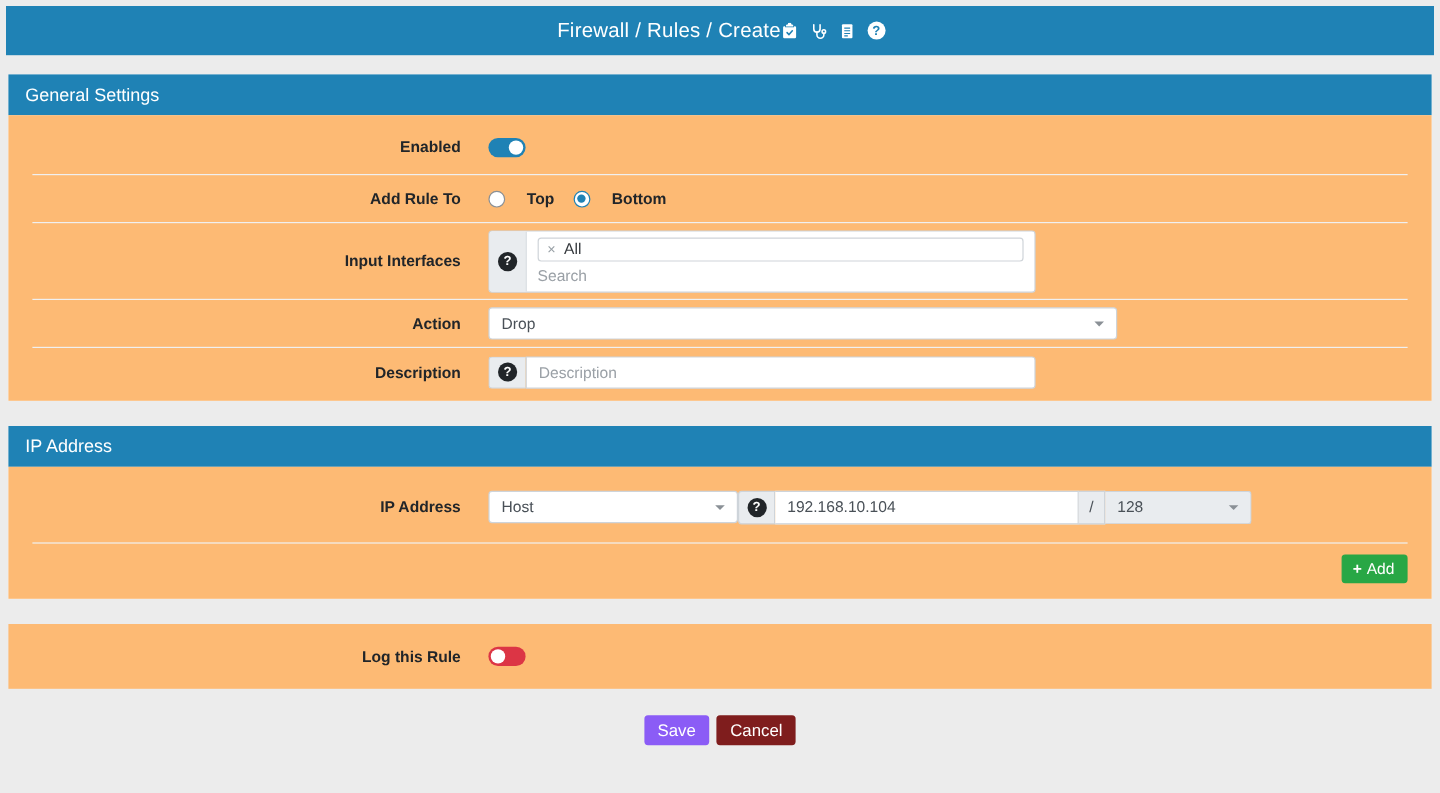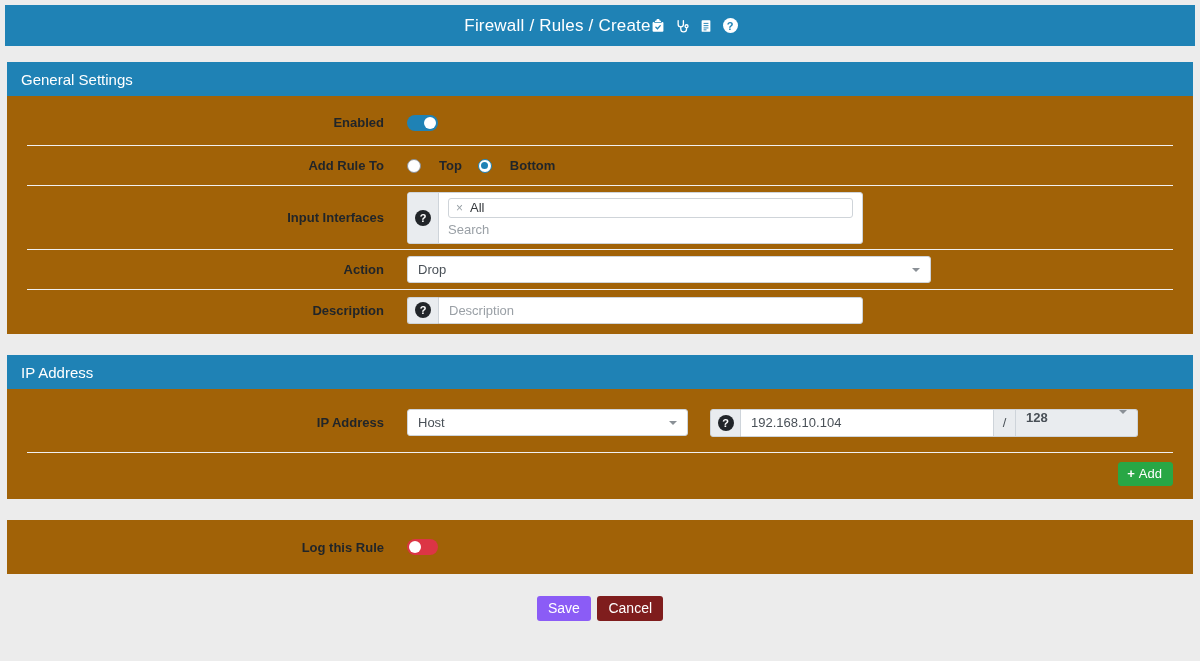--- a/index.html
+++ b/index.html
@@ -33,21 +33,21 @@
 
   
   .panel { margin:16px 7px 0 7px; background:#fff; }
   .panel + .panel { margin-top:21px; }
   .panel-header {
     background:#1f82b5; color:#fff;
     font-size:15px;
     height:34px; display:flex; align-items:center;
     padding:13px 14px;
   }
-  .panel-body { background:#a16207; padding:4px 20px 4px 20px; }
+  .panel-body { background:#fdba74; padding:4px 20px 4px 20px; }
 
   .form-row { display:flex; align-items:center; min-height:40px; border-bottom:1px solid #f0f0f0; }
   .form-row:last-child { border-bottom:none; }
   .row-tall { min-height:64px; }
   .row-first { min-height:46px; }
   .label-col {
     width:380px; text-align:right; padding-right:23px;
     font-weight:bold; color:#212529; flex:none;
   }
   .control-col { display:flex; align-items:center; flex:1; }
@@ -122,39 +122,39 @@
     display:flex; align-items:center; justify-content:center; flex:none;
   }
   .ig-input {
     flex:1; height:27px; border:1px solid #ced4da; border-radius:0 3px 3px 0;
     padding:0 10px; font-family:"Liberation Sans",sans-serif; font-size:13px; color:#495057; outline:none;
   }
   .ig-input::placeholder { color:#9aa0a6; }
 
   
   .ip-controls { display:flex; align-items:center; }
-  .sel-host { width:281px; margin-right:22px; }
+  .sel-host { width:208px; margin-right:0; }
   .ipgroup { display:flex; width:428px; }
   .ip-input {
     width:253px; height:28px; border:1px solid #ced4da; border-left:none;
     padding:0 10px; font-family:"Liberation Sans",sans-serif; font-size:13px; color:#495057; outline:none;
   }
   .ip-prepend {
     width:31px; height:28px; background:#e9ecef;
     border:1px solid #ced4da; border-radius:3px 0 0 3px;
     display:flex; align-items:center; justify-content:center; flex:none;
   }
   .ip-sep {
     width:22px; height:28px; background:#e9ecef; border:1px solid #ced4da; border-left:none;
     display:flex; align-items:center; justify-content:center; color:#495057; flex:none;
   }
   .sel-prefix {
     width:122px; height:28px; background:#e9ecef; border:1px solid #ced4da; border-left:none;
     border-radius:0 3px 3px 0;
-    display:flex; justify-content:space-between; padding:0 10px; color:#495057; cursor:pointer;font-weight:bold;
+    display:flex; align-items:center; justify-content:space-between; padding:0 10px; color:#495057; cursor:pointer;
   }
   .ip-row { min-height:60px; border-bottom:1px solid #f0f0f0; }
   .add-row { display:flex; justify-content:flex-end; align-items:center; min-height:42px; }
   .btn-add {
     background:#28a745; color:#fff; border:1px solid #28a745; border-radius:3px;
     font-family:"Liberation Sans",sans-serif; font-size:13px;
     padding:3px 10px 4px 8px; cursor:pointer; display:inline-flex; align-items:center; gap:4px;
   }
   .btn-add .plus { font-weight:bold; }
 

